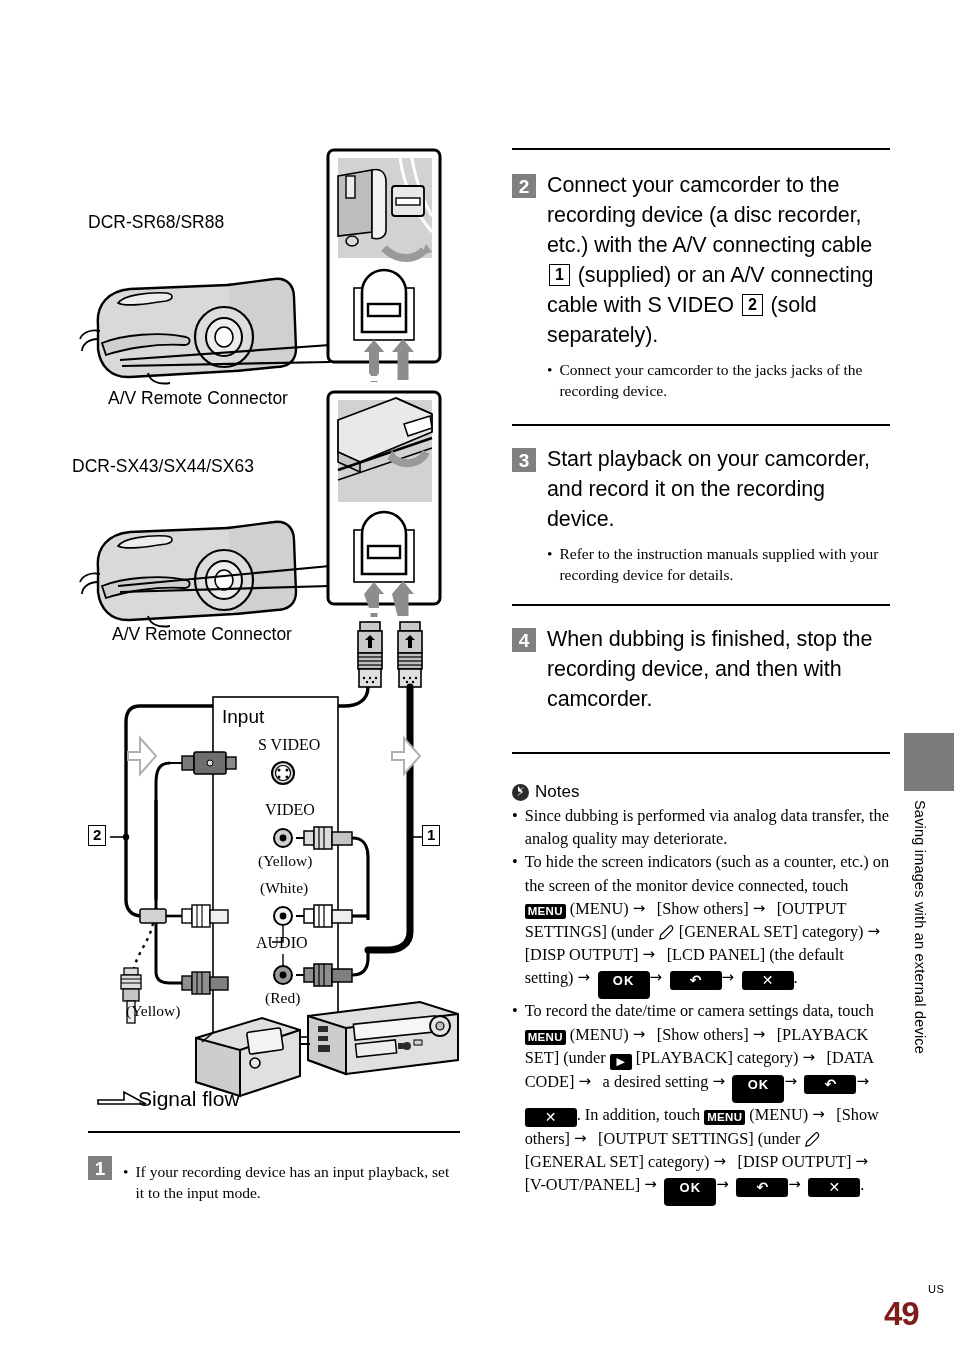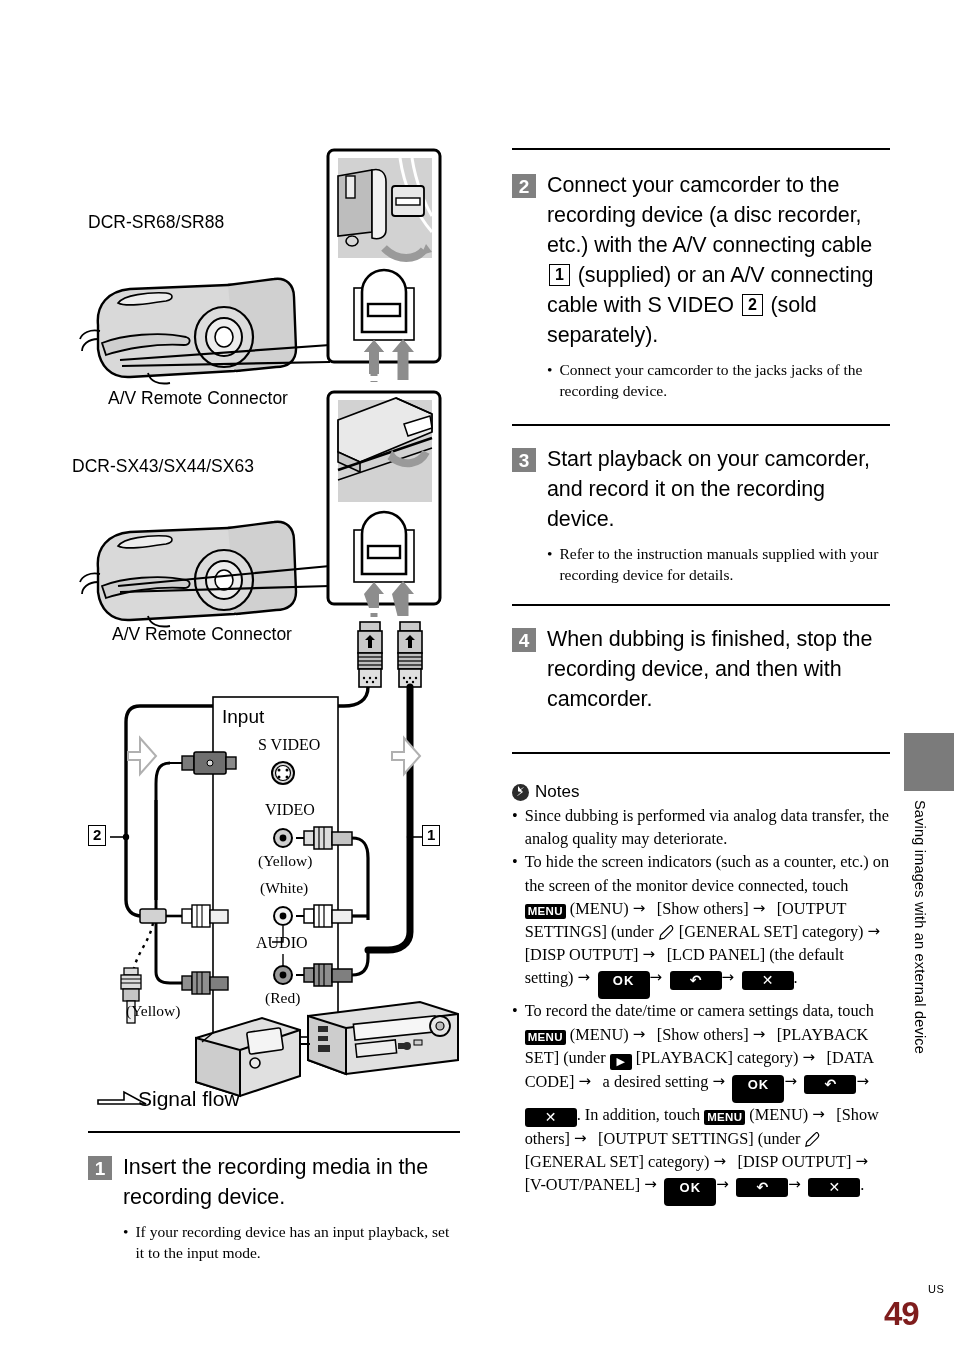--- a/index.html
+++ b/index.html
@@ -425,21 +425,20 @@
 
   <div class="dlabel-serif" style="left:126px;top:1002px;">(Yellow)</div>
 
   <div class="dlabel" style="left:138px;top:1087px;font-size:21px;">Signal flow</div>
 
   <div class="hr" style="position:absolute;left:88px;top:1131px;width:372px;"></div>
 
   <div class="step" style="position:absolute;left:88px;top:1152px;width:372px;">
     <div class="step-num">1</div>
     <div style="flex:1 1 auto;">
-      <div class="step-text">Insert the recording media in the recording device.</div>
       <div class="bullets">
         <div class="bl">
             <span class="dot">•</span>
             <span class="bt">If your recording device has an input playback, set it to the input mode.</span>
           </div>
       </div>
     </div>
   </div>
 
   <div class="hr" style="position:absolute;left:512px;top:148px;width:378px;"></div>

